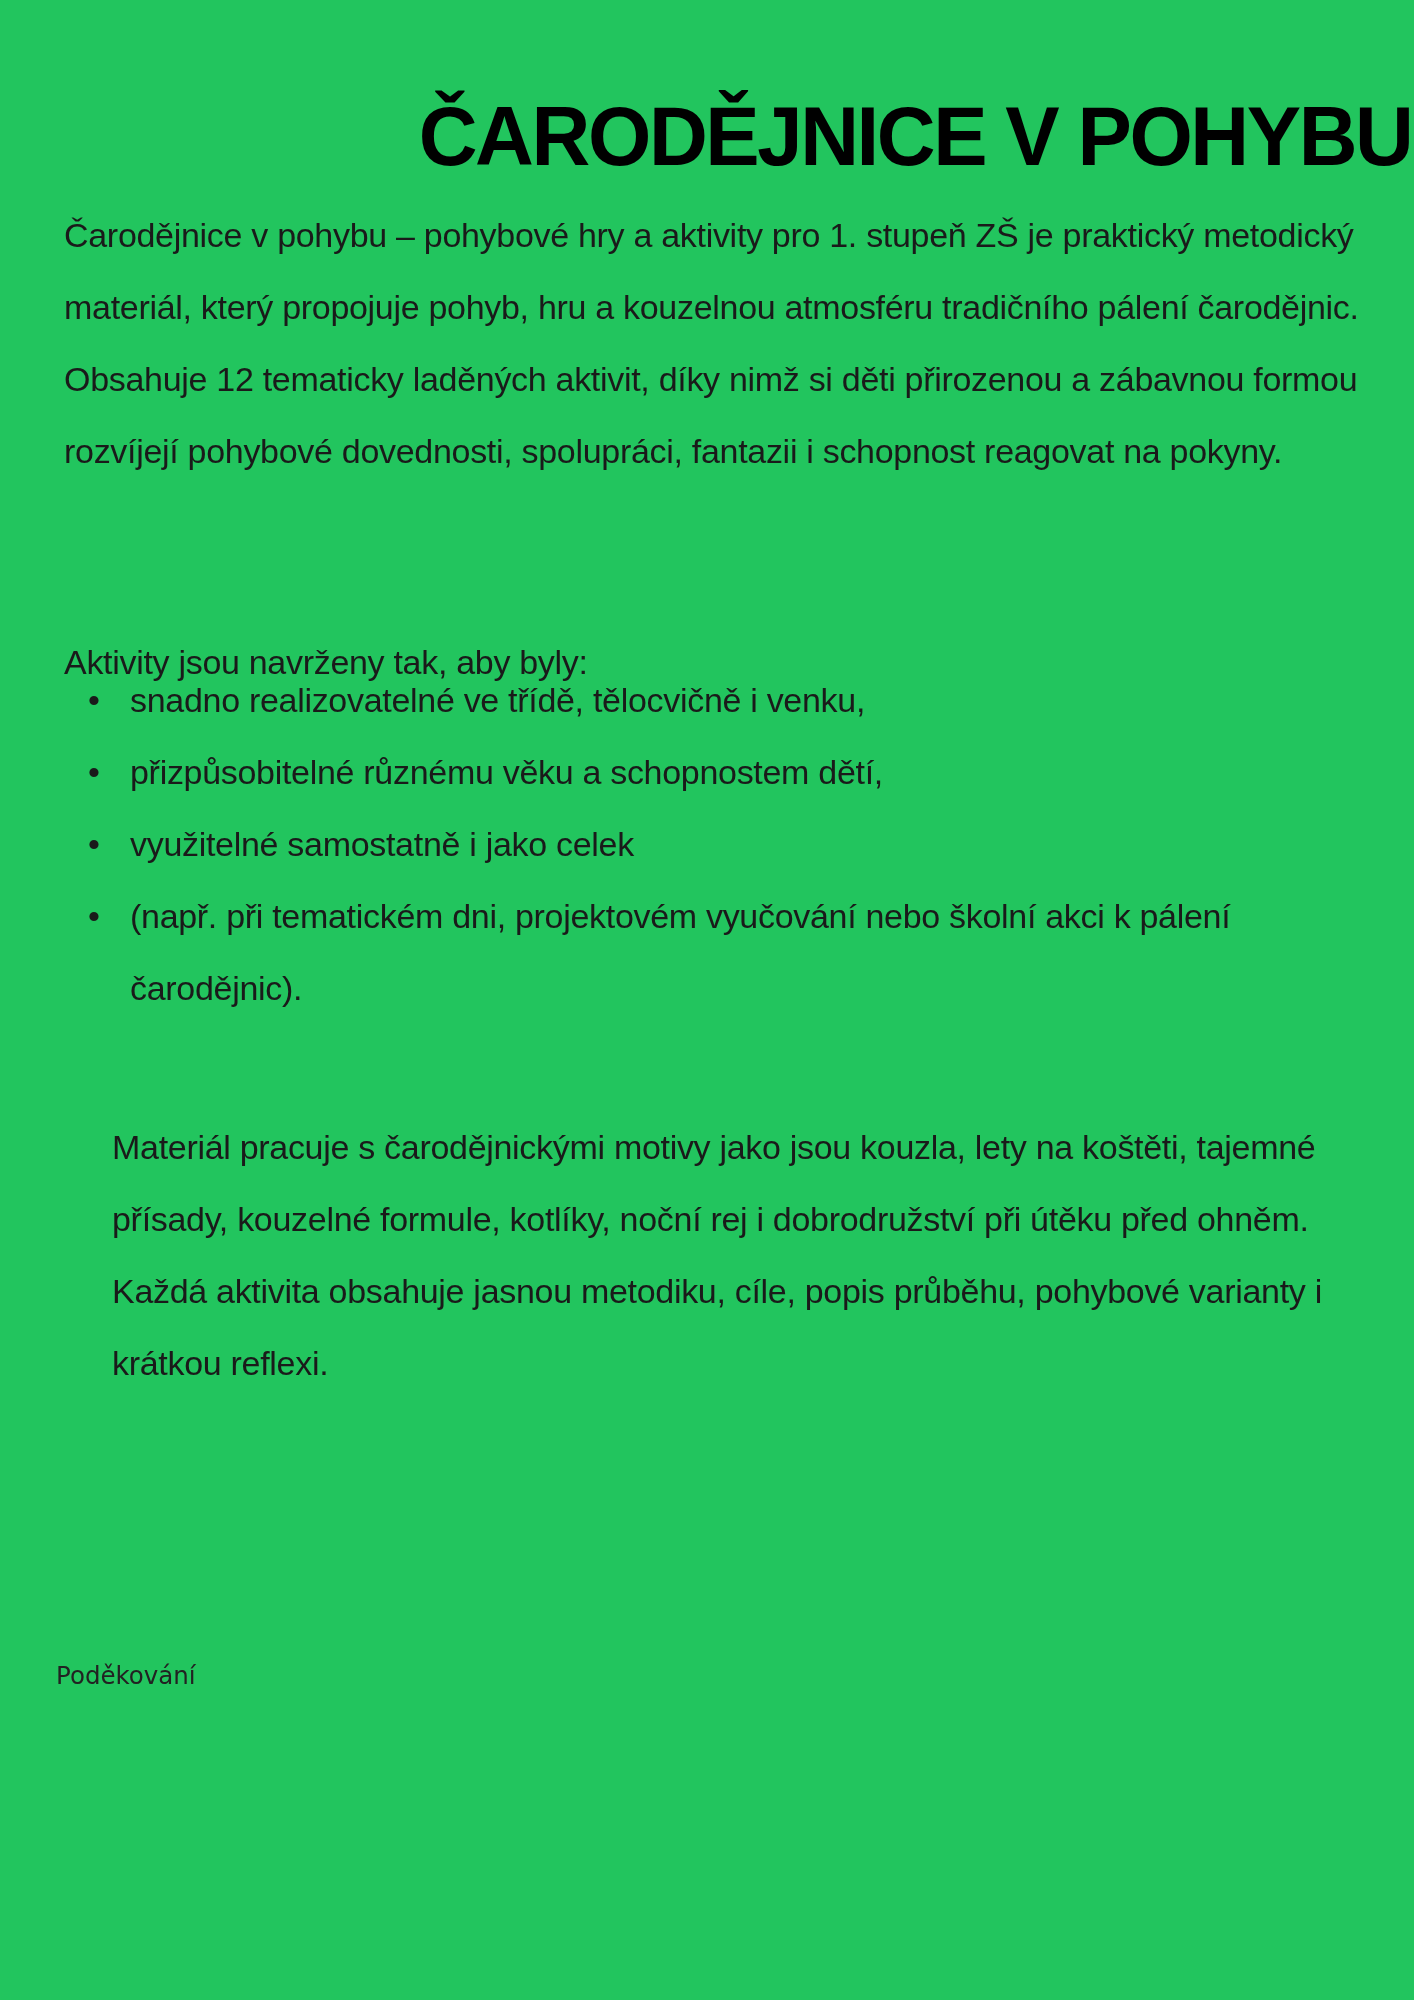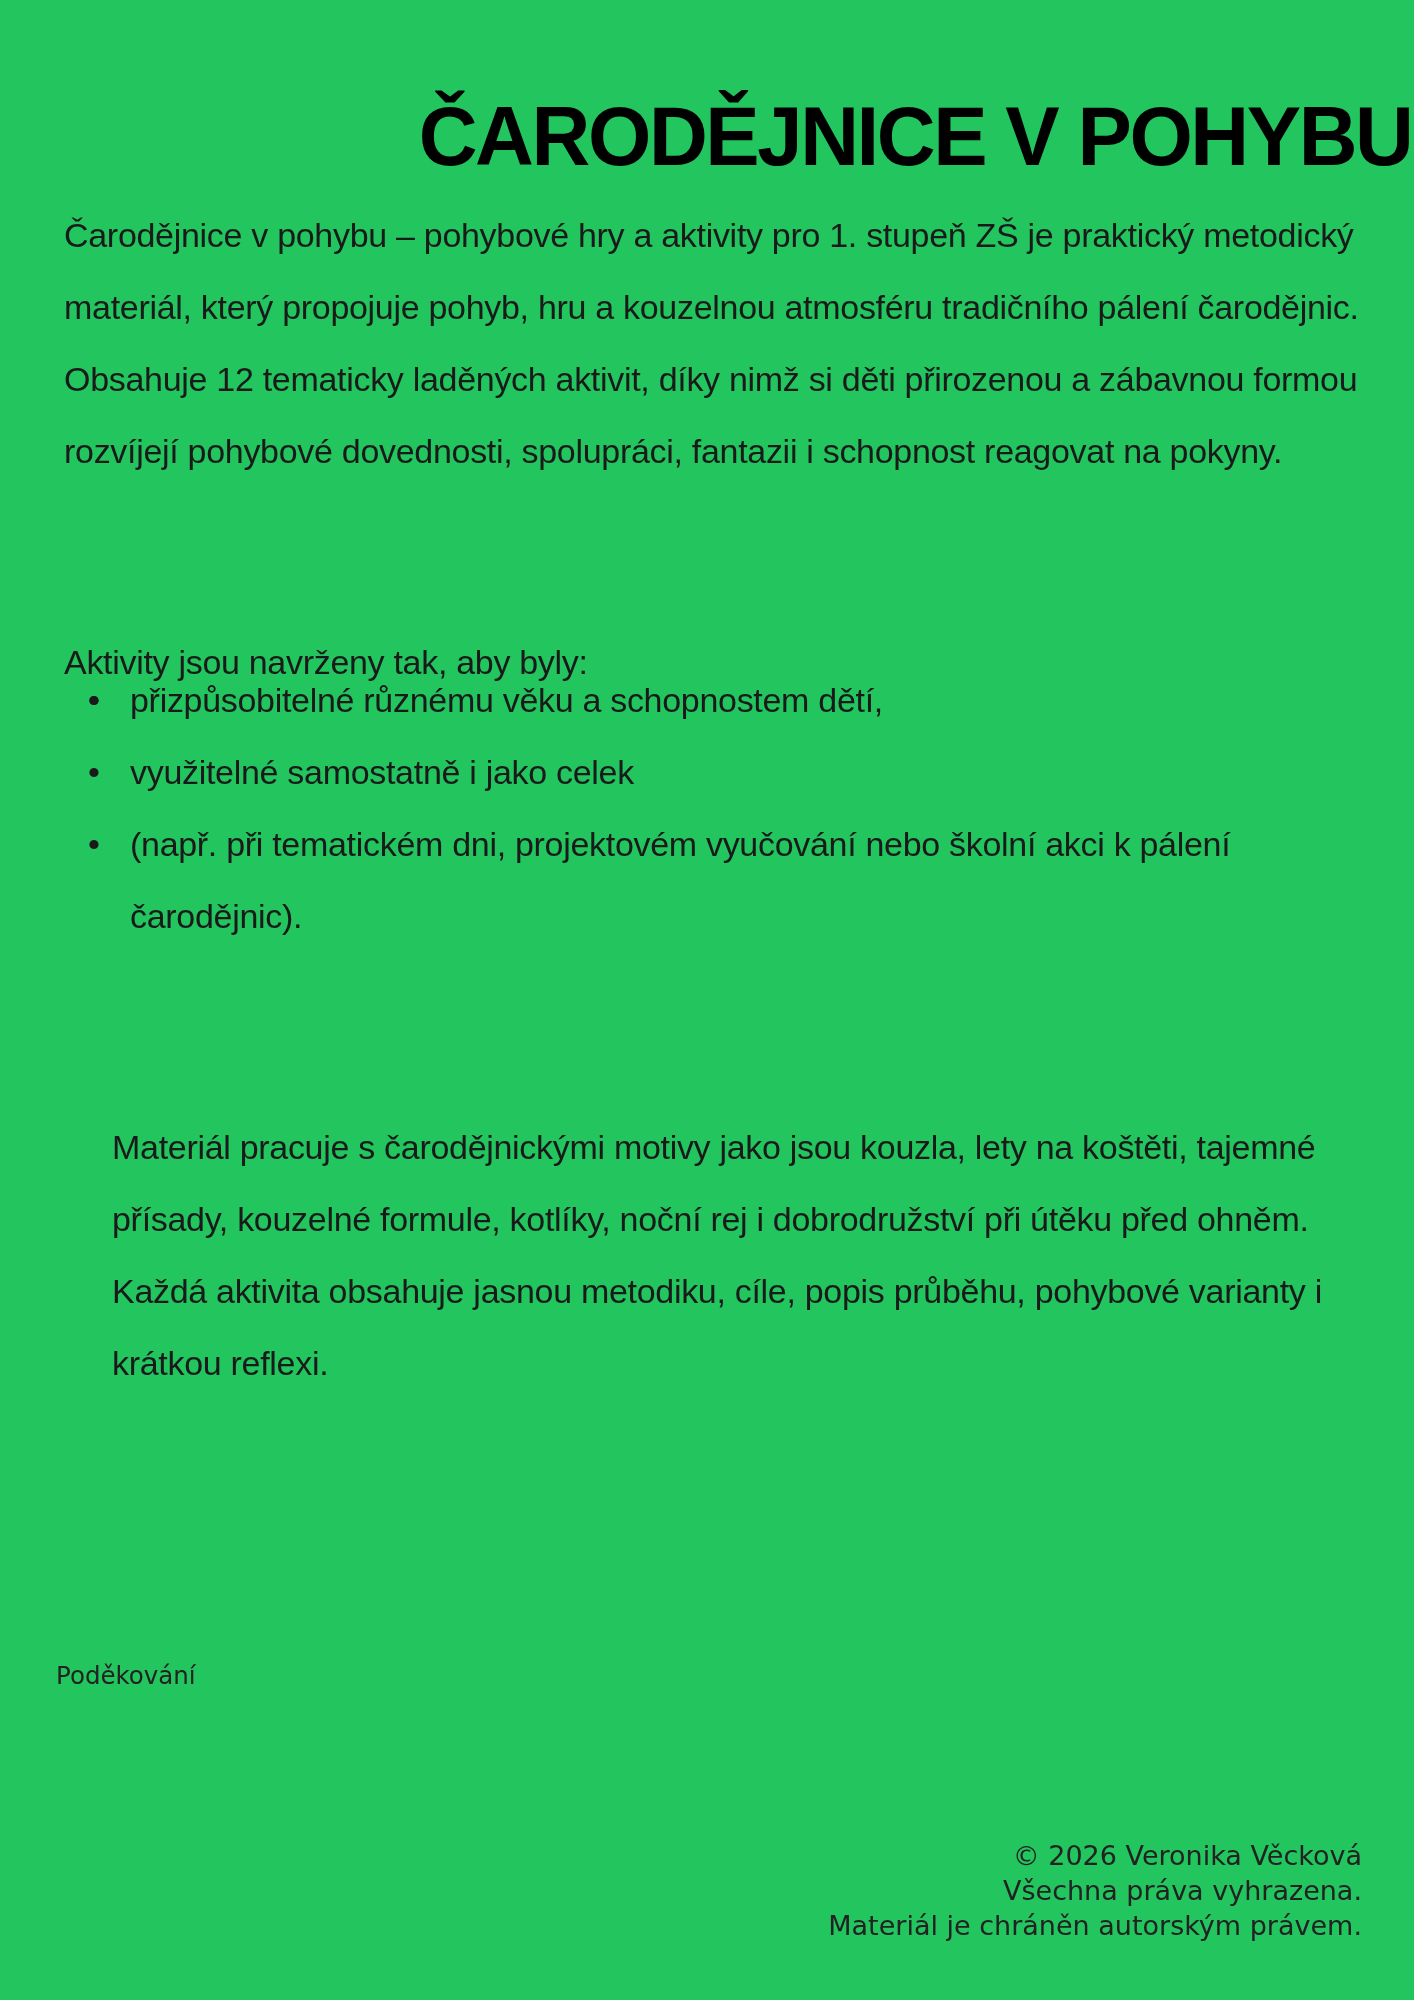--- a/index.html
+++ b/index.html
@@ -93,20 +93,21 @@
 
   <h1 class="doc-title">ČARODĚJNICE V POHYBU</h1>
 
   <p class="body-text intro">Čarodějnice v pohybu – pohybové hry a aktivity pro 1. stupeň ZŠ je praktický metodický materiál, který propojuje pohyb, hru a kouzelnou atmosféru tradičního pálení čarodějnic. Obsahuje 12 tematicky laděných aktivit, díky nimž si děti přirozenou a zábavnou formou rozvíjejí pohybové dovednosti, spolupráci, fantazii i schopnost reagovat na pokyny.</p>
 
   <p class="body-text lead">Aktivity jsou navrženy tak, aby byly:</p>
 
   <ul class="body-text bullets">
     <li>
       <span class="bullet-dot">•</span>
+      <span>snadno realizovatelné ve třídě, tělocvičně i venku,</span>
     </li>
     <li>
       <span class="bullet-dot">•</span>
       <span>přizpůsobitelné různému věku a schopnostem dětí,</span>
     </li>
     <li>
       <span class="bullet-dot">•</span>
       <span>využitelné samostatně i jako celek</span>
     </li>
     <li>
@@ -115,19 +116,14 @@
     </li>
   </ul>
 
   <p class="body-text para-2">Materiál pracuje s čarodějnickými motivy jako jsou kouzla, lety na koštěti, tajemné přísady, kouzelné formule, kotlíky, noční rej i dobrodružství při útěku před ohněm. Každá aktivita obsahuje jasnou metodiku, cíle, popis průběhu, pohybové varianty i krátkou reflexi.</p>
 
 
   <div class="thanks">
     <div class="thanks-heading">Poděkování</div>
   </div>
 
-  <div class="footer">
-    <div>© 2026 Veronika Věcková</div>
-    <div>Všechna práva vyhrazena.</div>
-    <div>Materiál je chráněn autorským právem.</div>
-  </div>
 
 </div>
 
 </body></html>

